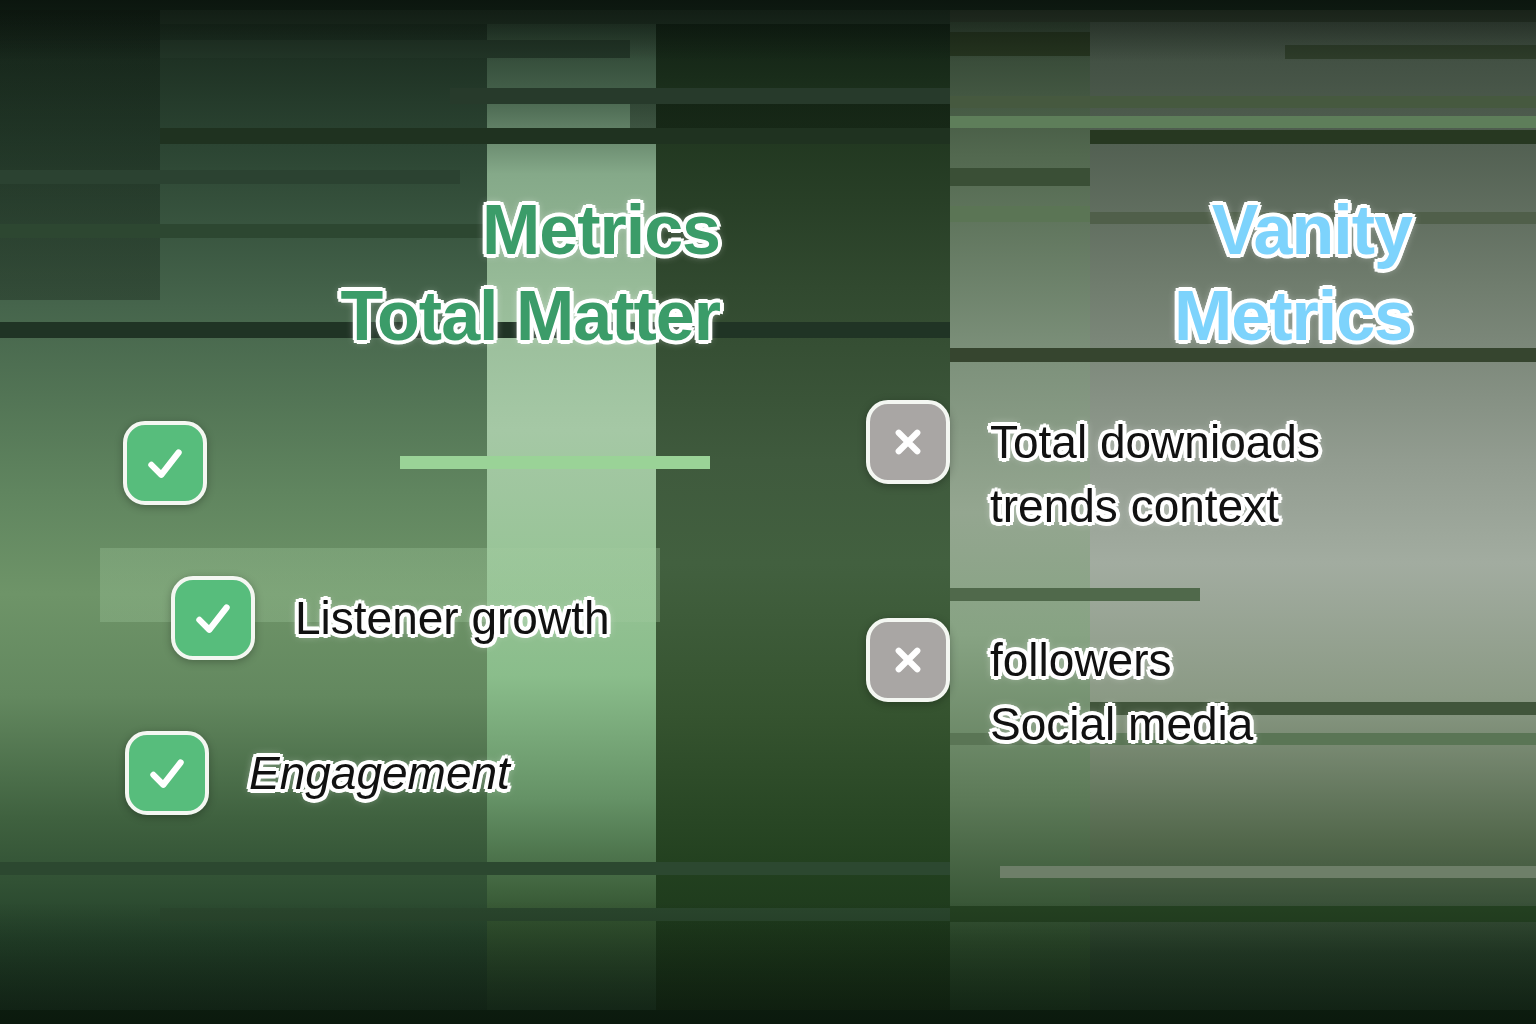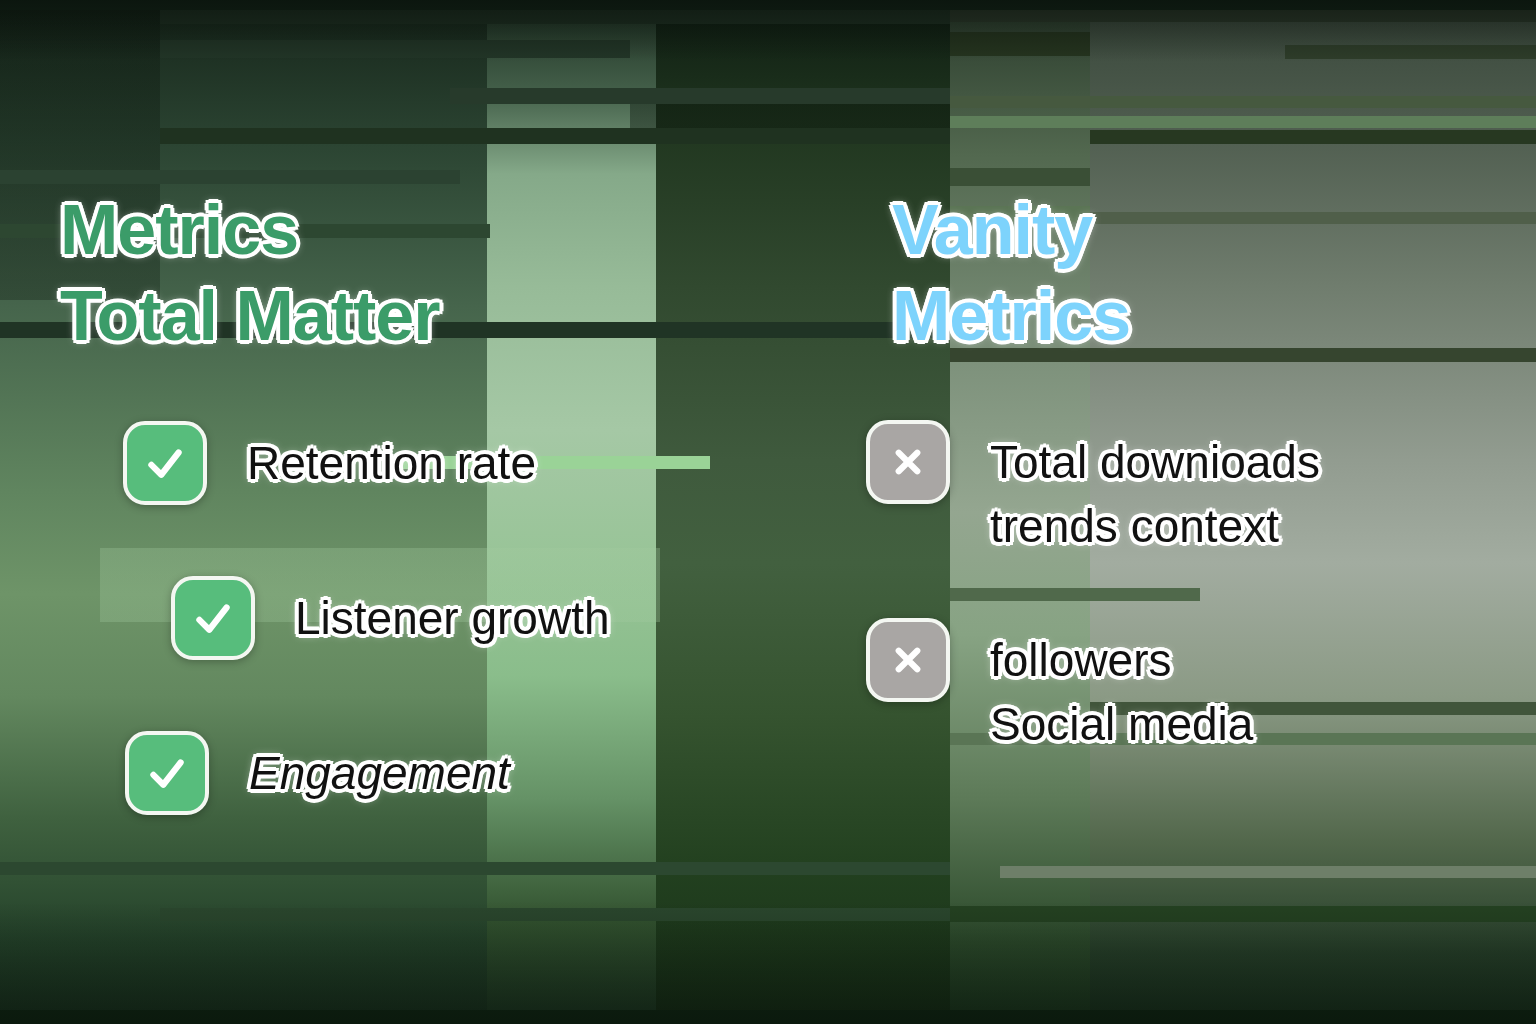--- a/index.html
+++ b/index.html
@@ -74,21 +74,21 @@
   .vignette { inset:0;
     background:linear-gradient(180deg, rgba(4,9,5,0.55) 0%, rgba(4,9,5,0) 6%,
                                rgba(4,9,5,0) 88%, rgba(4,9,5,0.5) 100%); }
 
   
   .outline { text-shadow:
       -4px 0 0 #fff, 4px 0 0 #fff, 0 -4px 0 #fff, 0 4px 0 #fff,
       -3px -3px 0 #fff, 3px -3px 0 #fff, -3px 3px 0 #fff, 3px 3px 0 #fff,
       0 0 10px rgba(255,255,255,0.85); }
 
-  .title { position:absolute; top:140px; text-align:left; font-weight:bold;
+  .title { position:absolute; top:140px; text-align:right; font-weight:bold;
            font-size:70px; line-height:86px; letter-spacing:-1px; }
   .title span { display:block; }
   .left-title  { left:60px;  width:660px; color:#3b9c69; }
   .right-title { left:892px; width:520px; color:#7dd3fc; }
 
   .item { position:absolute; display:flex; align-items:flex-start; gap:40px; }
   .item-text { padding-top:10px; font-size:46px; line-height:64px; color:#111111; }
   .item-text span { display:block; white-space:nowrap; }
 
   .badge { width:84px; height:84px; box-sizing:border-box; border-radius:22px;
@@ -117,24 +117,20 @@
     <span>Metrics</span>
     <span>Total Matter</span>
   </h1>
 
   <div class="item" style="left:123px; top:421px;">
     <span class="badge badge-check">
       <svg width="52" height="52" viewBox="0 0 84 84" aria-hidden="true">
         <path d="M20 45 L36 61 L64 25" fill="none" stroke="#ffffff" stroke-width="10" stroke-linecap="round" stroke-linejoin="round"></path>
       </svg>
     </span>
-    <div class="item-text outline">
-      <span>Retention rate</span>
-      <span></span>
-    </div>
   </div>
 
   <div class="item" style="left:123px; top:576px;padding-left:48px;">
     <span class="badge badge-check">
       <svg width="52" height="52" viewBox="0 0 84 84" aria-hidden="true">
         <path d="M20 45 L36 61 L64 25" fill="none" stroke="#ffffff" stroke-width="10" stroke-linecap="round" stroke-linejoin="round"></path>
       </svg>
     </span>
     <div class="item-text outline">
       <span>Listener growth</span>
@@ -151,21 +147,21 @@
     <div class="item-text outline">
       <span>Engagement</span>
     </div>
   </div>
 
   <h1 class="title right-title outline">
     <span>Vanity</span>
     <span>Metrics</span>
   </h1>
 
-  <div class="item" style="left:866px; top:420px;">
+  <div class="item" style="left:866px; top:400px;">
     <span class="badge badge-x">
       <svg width="52" height="52" viewBox="0 0 84 84" aria-hidden="true">
         <path d="M27 27 L57 57 M57 27 L27 57" fill="none" stroke="#ffffff" stroke-width="10" stroke-linecap="round" stroke-linejoin="round"></path>
       </svg>
     </span>
     <div class="item-text outline">
       <span>Total downioads</span>
       <span>trends context</span>
     </div>
   </div>

